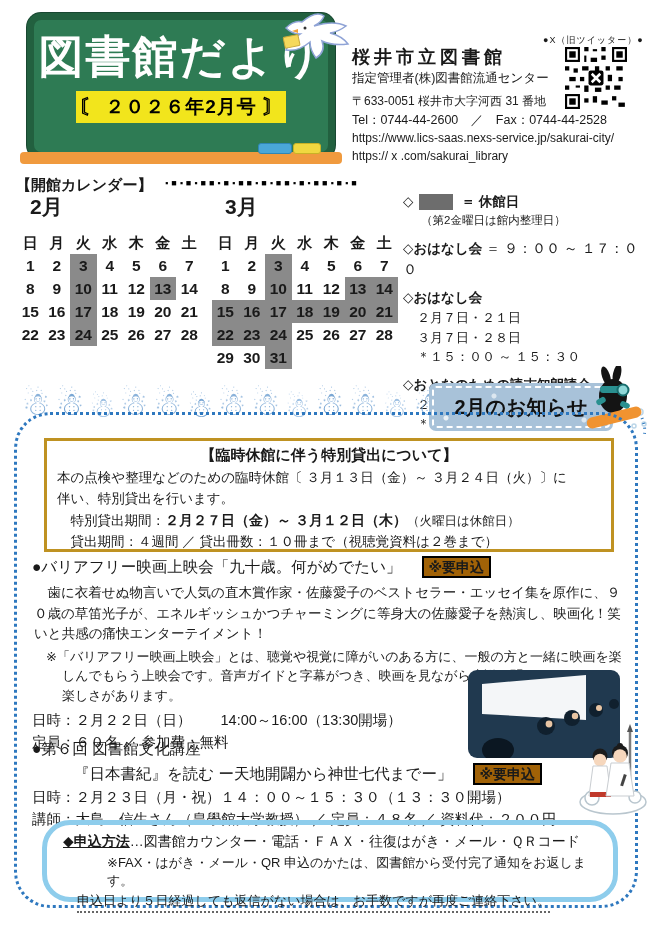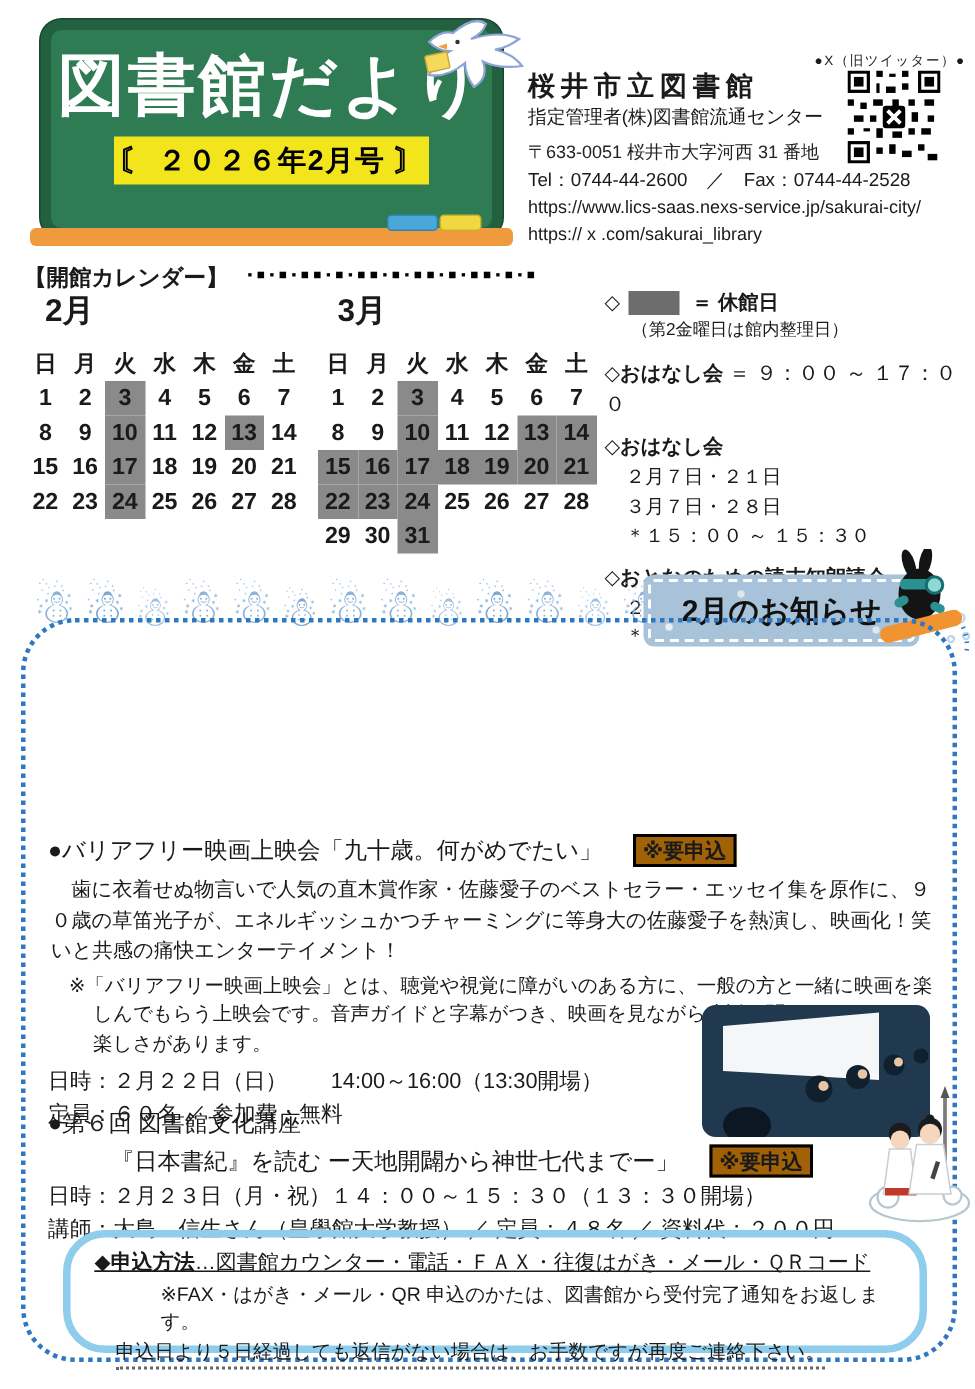--- a/index.html
+++ b/index.html
@@ -85,21 +85,21 @@
 
   
   .lecture{left:32px;top:739px;width:600px;}
   .lecture .sub-row{display:flex;align-items:center;margin:3px 0 3px 42px;}
   .lecture .dt,.lecture .lect{font-size:14.5px;margin-top:3px;width:560px;}
   .gods{left:578px;top:722px;}
 
   
   .blue-box{left:42px;top:820px;width:534px;height:58px;border:5px solid #8ecdec;border-radius:28px;
             padding:8px 16px 6px;font-size:13.5px;}
-  .blue-box .l1{font-size:14px;text-decoration:underline;}
+  .blue-box .l1{font-size:14px;}
   .blue-box .l1 b{text-decoration:underline;}
   .blue-box .l2{margin-top:3px;font-size:13px;margin-left:44px;}
   .blue-box .l3{margin:2px 0 0 14px;display:inline-block;border-bottom:2px dotted #666;
                 padding-bottom:1px;font-size:13px;}
 </style>
 </head>
 <body>
 
 <div class="page">
 
@@ -298,20 +298,29 @@
     <ellipse cx="29" cy="30" rx="14" ry="17" fill="#141414"></ellipse>
     <rect x="16" y="20" width="26" height="7" rx="3" fill="#2a9090"></rect>
     <circle cx="39" cy="24" r="5.5" fill="#8fd8d8" stroke="#176d6d" stroke-width="2"></circle>
     <rect x="12" y="32" width="10" height="6" rx="3" fill="#2a9090" transform="rotate(-30 17 35)"></rect>
     <rect x="36" y="36" width="10" height="6" rx="3" fill="#2a9090" transform="rotate(25 41 39)"></rect>
     <rect x="2" y="46" width="56" height="11" rx="5.5" fill="#f09330" transform="rotate(-14 30 51)"></rect>
   </svg>
 
   <div class="abs ann-box"></div>
 
+  <div class="abs gold-box">
+    <div class="t">【臨時休館に伴う特別貸出について】</div>
+    <div class="l">本の点検や整理などのための臨時休館〔 ３月１３日（金）～ ３月２４日（火）〕に</div>
+    <div class="l">伴い、特別貸出を行います。</div>
+    <div class="l">
+      <span>　特別貸出期間：</span><span class="dates">２月２７日（金）～ ３月１２日（木）</span><span class="small">（火曜日は休館日）</span>
+    </div>
+    <div class="l">　貸出期間：４週間 ／ 貸出冊数：１０冊まで（視聴覚資料は２巻まで）</div>
+  </div>
 
   <div class="abs movie">
     <div class="sec-title-row">
       <span class="sec-title">●バリアフリー映画上映会「九十歳。何がめでたい」</span>
       <span class="apply-badge">※要申込</span>
     </div>
     <div class="desc">　歯に衣着せぬ物言いで人気の直木賞作家・佐藤愛子のベストセラー・エッセイ集を原作に、９０歳の草笛光子が、エネルギッシュかつチャーミングに等身大の佐藤愛子を熱演し、映画化！笑いと共感の痛快エンターテイメント！</div>
     <div class="note">※「バリアフリー映画上映会」とは、聴覚や視覚に障がいのある方に、一般の方と一緒に映画を楽しんでもらう上映会です。音声ガイドと字幕がつき、映画を見ながら小説を聞いているような楽しさがあります。</div>
     <div class="dt">日時：２月２２日（日）　　14:00～16:00（13:30開場）</div>
     <div class="cap">定員：６０名 ／ 参加費：無料</div>

